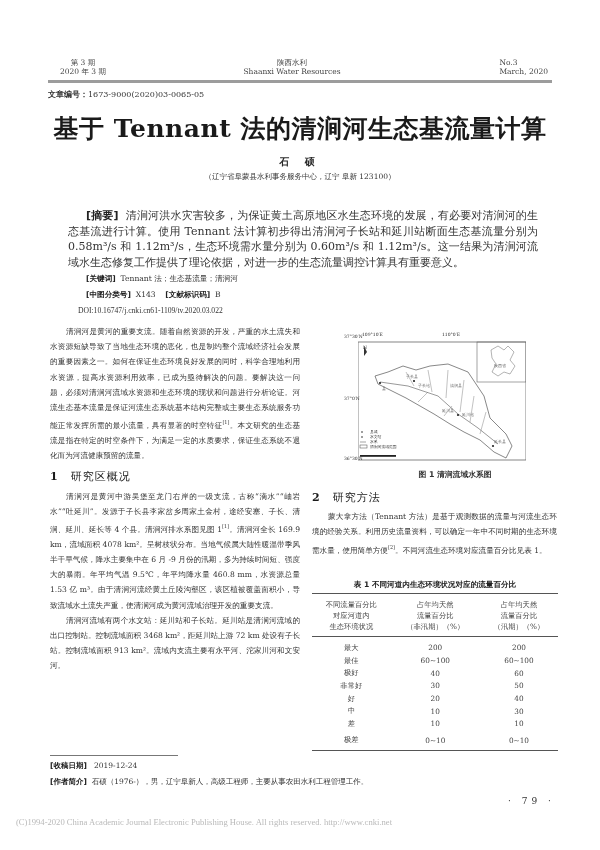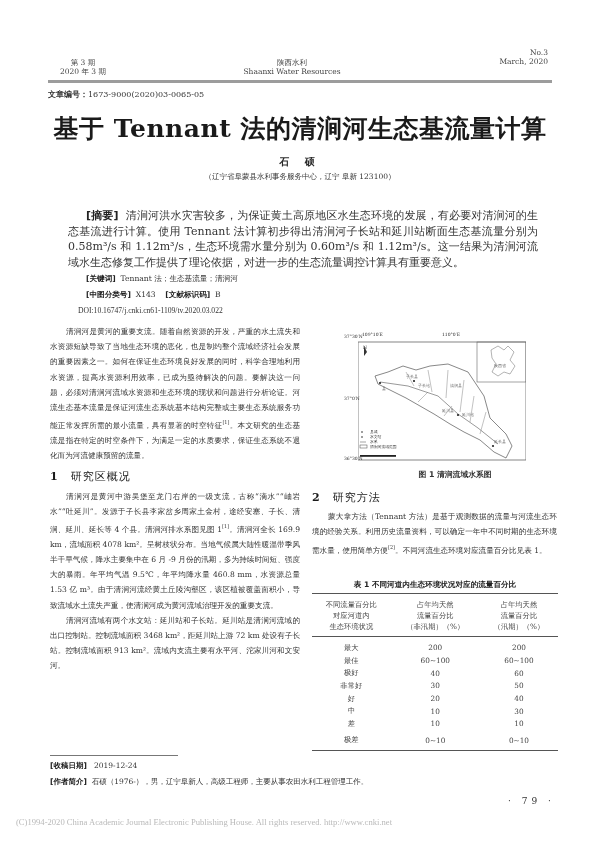--- a/index.html
+++ b/index.html
@@ -41,21 +41,21 @@
 <body>
 
 <div class="abs hdr" style="left:60px; top:58px; text-align:center;">
   <div>第 3 期</div>
   <div>2020 年 3 期</div>
 </div>
 <div class="abs hdr" style="left:192px; width:200px; top:58px; text-align:center;">
   <div>陕西水利</div>
   <div>Shaanxi Water Resources</div>
 </div>
-<div class="abs hdr" style="right:52px; top:48px; text-align:right;">
+<div class="abs hdr" style="right:52px; top:58px; text-align:left;">
   <div>No.3</div>
   <div>March, 2020</div>
 </div>
 <div class="hdr-rule"></div>
 
 <div class="abs artno">
   <b>文章编号：</b><span>1673-9000(2020)03-0065-05</span>
 </div>
 
 <div class="abs title">基于 Tennant 法的清涧河生态基流量计算</div>

